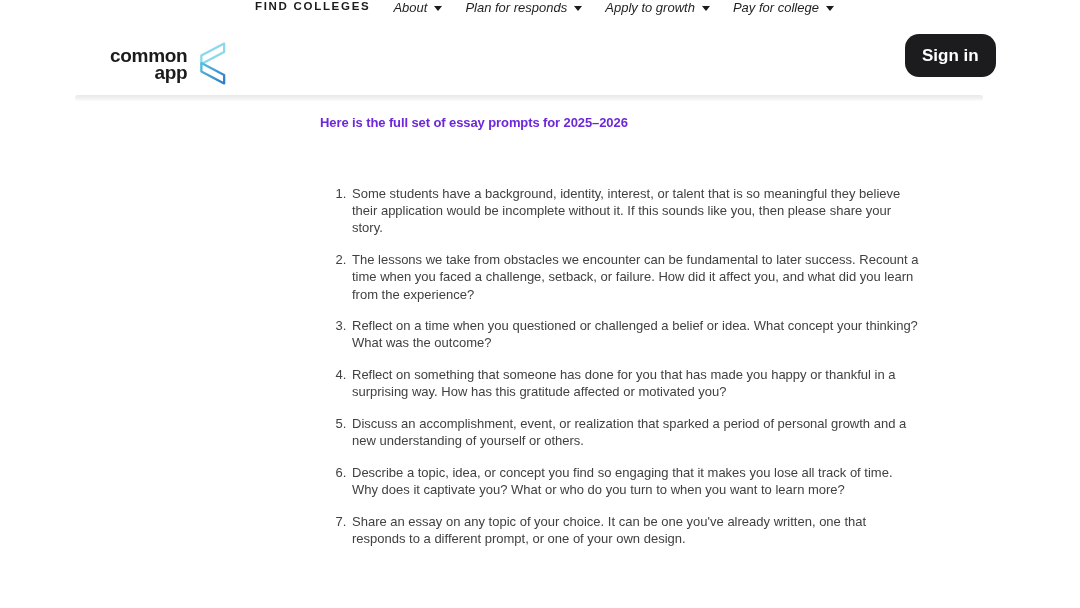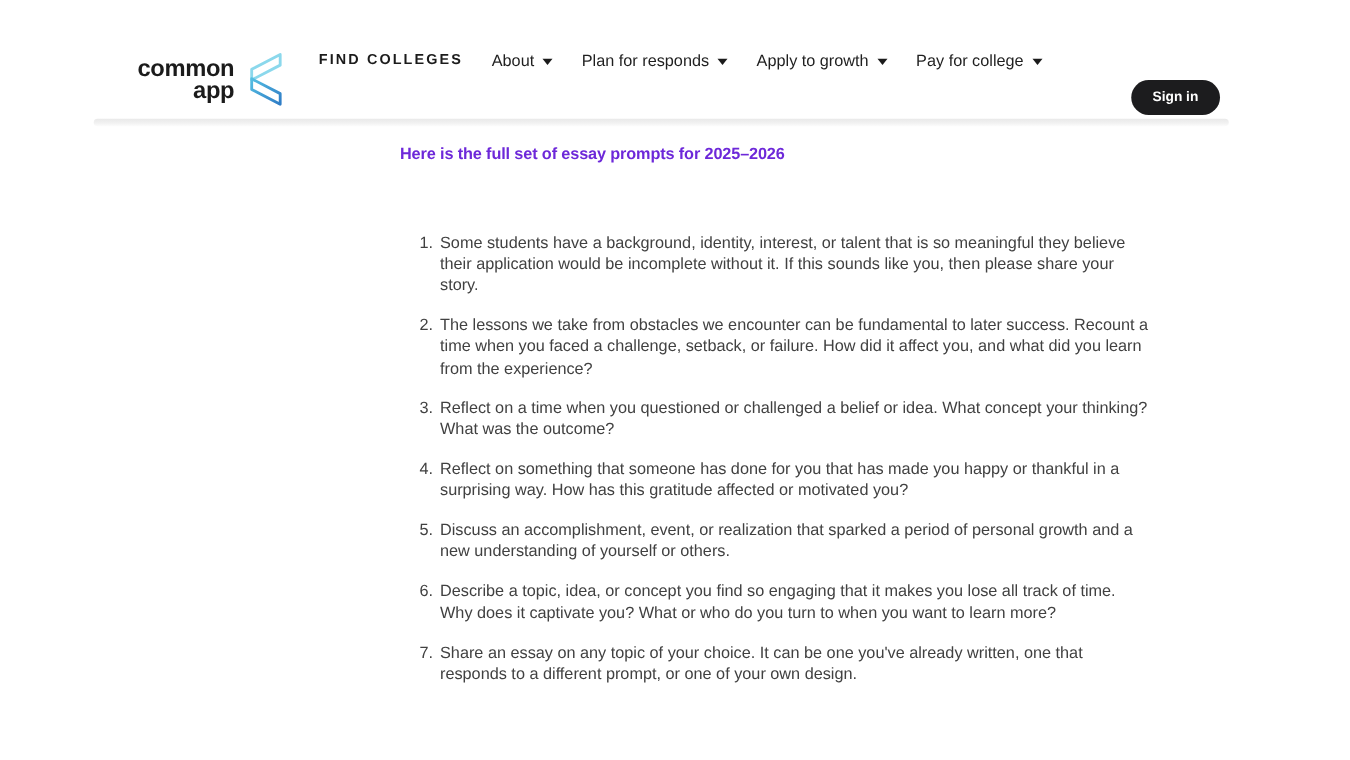--- a/index.html
+++ b/index.html
@@ -22,43 +22,43 @@
   }
   .logo-text {
     display: flex; flex-direction: column; align-items: flex-end;
     font-weight: 700; font-size: 19px; line-height: 17px; letter-spacing: -0.3px;
     color: #1b1b1b;
   }
   .logo-icon { display: block; }
 
   nav.main-nav {
     position: absolute; left: 255px; top: 0; height: 96px;
-    display: flex; align-items: center; gap: 23px;
+    display: flex; align-items: flex-start; gap: 23px;
   }
   .nav-find {
     font-size: 11.5px; font-weight: 700; letter-spacing: 1.7px;
     color: #1b1b1b; text-decoration: none; cursor: pointer;
   }
   .nav-item {
     display: flex; align-items: center;
     font-size: 13px; font-weight: 500; color: #1f1f1f;
-    text-decoration: none; cursor: pointer;
+    text-decoration: none; cursor: pointer; font-style: italic;
   }
   .caret {
     width: 0; height: 0; margin-left: 7px; margin-top: 2px;
     border-left: 4px solid transparent;
     border-right: 4px solid transparent;
     border-top: 5px solid #1b1b1b;
   }
   .signin {
-    position: absolute; left: 905px; top: 64px;
-    height: 28px; padding: 0 17px;
+    position: absolute; left: 905px; top: 34px;
+    height: 43px; padding: 0 17px;
     background: #1c1c1e; color: #ffffff;
     border: none; border-radius: 14px;
-    font-family: inherit; font-size: 11px; font-weight: 600;
+    font-family: inherit; font-size: 17px; font-weight: 600;
     cursor: pointer;
   }
   .header-divider {
     position: absolute; left: 75px; top: 95px; width: 908px; height: 6px;
     background: linear-gradient(to bottom, #e9e9e9 0%, #f1f1f1 55%, #fcfcfc 100%);
     border-radius: 3px;
   }
 
   
   h1.page-title {

